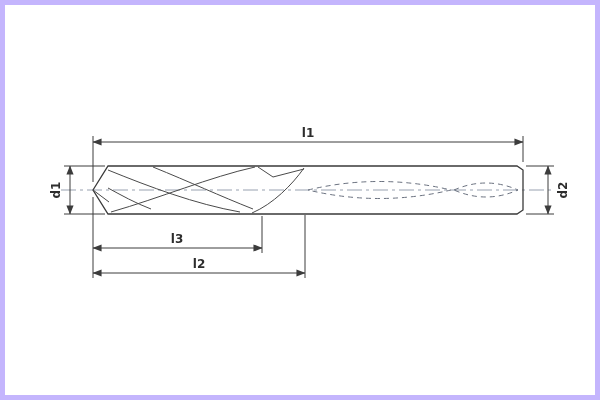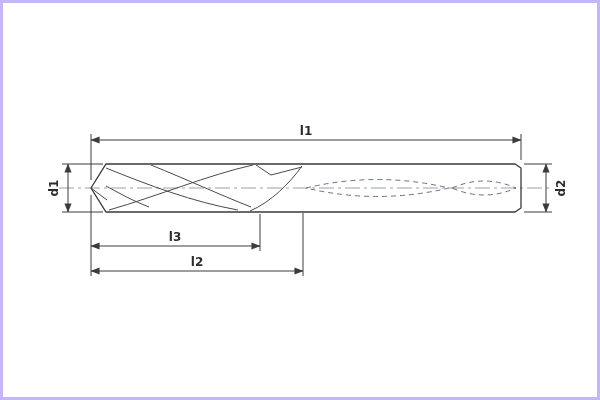--- a/index.html
+++ b/index.html
@@ -6,21 +6,21 @@
     margin: 0;
     padding: 0;
     background: #ffffff;
     font-family: "DejaVu Sans", "Liberation Sans", sans-serif;
   }
   .canvas {
     position: relative;
     width: 600px;
     height: 400px;
     box-sizing: border-box;
-    border: 3px solid #c4b5fd;
+    border: 5px solid #c4b5fd;
     background: #ffffff;
     overflow: hidden;
   }
   svg { display: block; }
   .outline   { stroke: #3a3a3a; stroke-width: 1.3; fill: none; }
   .flute     { stroke: #4a4a4a; stroke-width: 1;   fill: none; }
   .hidden-ln { stroke: #6b7280; stroke-width: 1;   fill: none; stroke-dasharray: 5 4; }
   .centerln  { stroke: #98a1b0; stroke-width: 1;   fill: none; stroke-dasharray: 15 4 3 4; }
   .dim       { stroke: #3c3c3c; stroke-width: 1;   fill: none; }
   .dim-text  { font-size: 12px; font-weight: bold; fill: #2d2d2d; }

